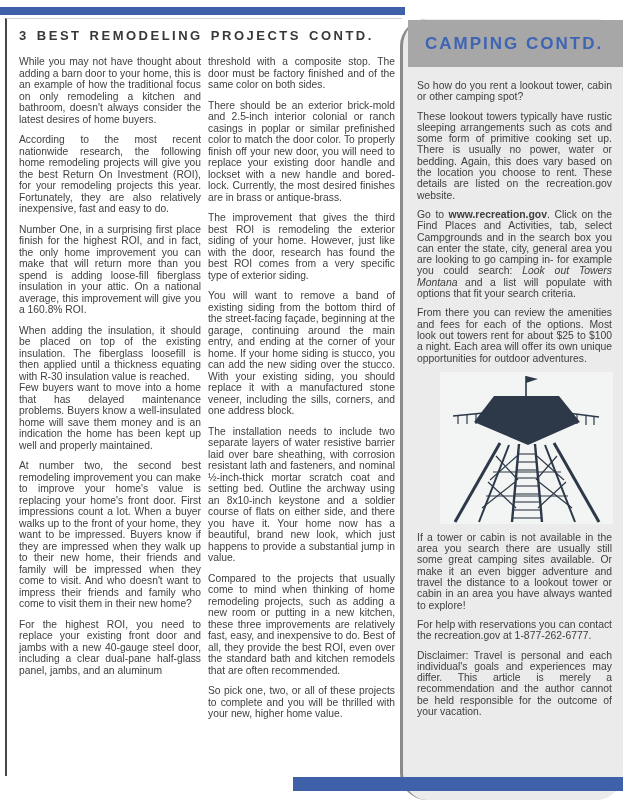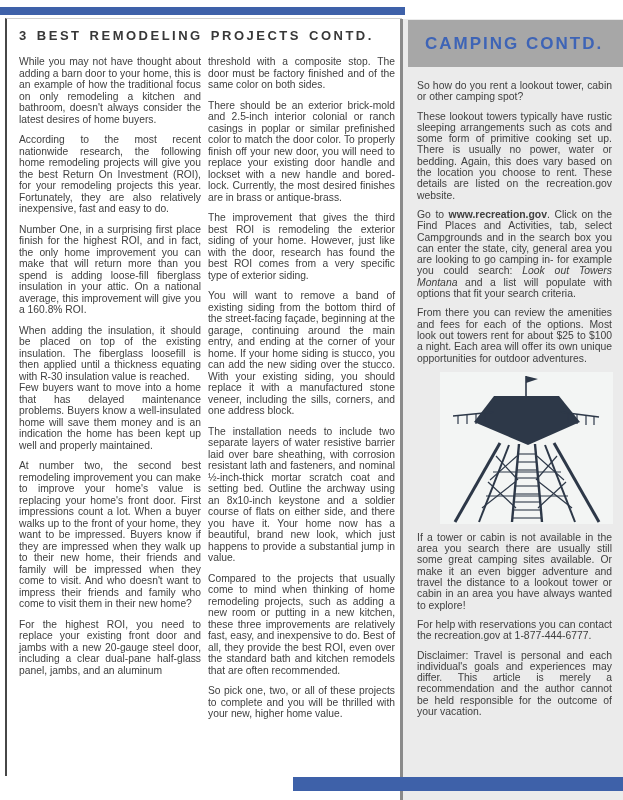--- a/index.html
+++ b/index.html
@@ -19,21 +19,21 @@
   .col-1{left:12px;width:182px;}
   .col-2{left:201px;width:187px;}
 
   .para{margin:0 0 9px;text-align:justify;white-space:pre-line;}
   .para .b{font-weight:bold;}
   .para .i{font-style:italic;}
 
   .sidebar{position:absolute;left:400px;top:19px;width:223px;height:781px;
            background:var(--sidebar_bg,#ebebeb);
            border-left:3px solid var(--sidebar_border,#8a8a8a);
-           box-sizing:border-box;}
+           box-sizing:border-box;border-radius:27px;}
   .sidebar-header{margin:1px 0 0 5px;height:47px;
                   background:var(--header_gray,#a7a7a7);
                   display:flex;align-items:center;padding-left:17px;box-sizing:border-box;}
   .sidebar-title{font-size:17px;font-weight:bold;letter-spacing:2px;
                  color:var(--title_blue,#3e64b6);white-space:nowrap;}
   .sidebar-body{padding:13px 11px 0 14px;font-size:10.4px;line-height:11.3px;}
   .sidebar-body .para{margin:0 0 8px;}
 
   .tower-figure{width:173px;height:152px;margin:2px 0 8px 23px;
                 background:var(--photo_bg,#f3f5f4);}
@@ -53,21 +53,21 @@
 
   <div class="main-box">
     <div class="main-title">3 BEST REMODELING PROJECTS CONTD.</div>
     <div class="col col-1">
         <p class="para"><span>While you may not have thought about adding a barn door to your home, this is an example of how the traditional focus on only remodeling a kitchen and bathroom, doesn't always consider the latest desires of home buyers.</span></p>
         <p class="para"><span>According to the most recent nationwide research, the following home remodeling projects will give you the best Return On Investment (ROI), for your remodeling projects this year. Fortunately, they are also relatively inexpensive, fast and easy to do.</span></p>
         <p class="para"><span>Number One, in a surprising first place finish for the highest ROI, and in fact, the only home improvement you can make that will return more than you spend is adding loose-fill fiberglass insulation in your attic. On a national average, this improvement will give you a 160.8% ROI.</span></p>
         <p class="para"><span>When adding the insulation, it should be placed on top of the existing insulation. The fiberglass loosefill is then applied until a thickness equating with R-30 insulation value is reached.
 Few buyers want to move into a home that has delayed maintenance problems. Buyers know a well-insulated home will save them money and is an indication the home has been kept up well and properly maintained.</span></p>
         <p class="para"><span>At number two, the second best remodeling improvement you can make to improve your home's value is replacing your home's front door. First impressions count a lot. When a buyer walks up to the front of your home, they want to be impressed. Buyers know if they are impressed when they walk up to their new home, their friends and family will be impressed when they come to visit. And who doesn't want to impress their friends and family who come to visit them in their new home?</span></p>
-        <p class="para"><span>For the highest ROI, you need to replace your existing front door and jambs with a new 20-gauge steel door, including a clear dual-pane half-glass panel, jambs, and an aluminum</span></p>
+        <p class="para"><span>For the highest ROI, you need to replace your existing front door and jambs with a new 40-gauge steel door, including a clear dual-pane half-glass panel, jambs, and an aluminum</span></p>
       </div>
     <div class="col col-2">
         <p class="para"><span>threshold with a composite stop. The door must be factory finished and of the same color on both sides.</span></p>
         <p class="para"><span>There should be an exterior brick-mold and 2.5-inch interior colonial or ranch casings in poplar or similar prefinished color to match the door color. To properly finish off your new door, you will need to replace your existing door handle and lockset with a new handle and bored-lock. Currently, the most desired finishes are in brass or antique-brass.</span></p>
         <p class="para"><span>The improvement that gives the third best ROI is remodeling the exterior siding of your home. However, just like with the door, research has found the best ROI comes from a very specific type of exterior siding.</span></p>
         <p class="para"><span>You will want to remove a band of existing siding from the bottom third of the street-facing façade, beginning at the garage, continuing around the main entry, and ending at the corner of your home. If your home siding is stucco, you can add the new siding over the stucco. With your existing siding, you should replace it with a manufactured stone veneer, including the sills, corners, and one address block.</span></p>
         <p class="para"><span>The installation needs to include two separate layers of water resistive barrier laid over bare sheathing, with corrosion resistant lath and fasteners, and nominal ½-inch-thick mortar scratch coat and setting bed. Outline the archway using an 8x10-inch keystone and a soldier course of flats on either side, and there you have it. Your home now has a beautiful, brand new look, which just happens to provide a substantial jump in value.</span></p>
         <p class="para"><span>Compared to the projects that usually come to mind when thinking of home remodeling projects, such as adding a new room or putting in a new kitchen, these three improvements are relatively fast, easy, and inexpensive to do. Best of all, they provide the best ROI, even over the standard bath and kitchen remodels that are often recommended.</span></p>
         <p class="para"><span>So pick one, two, or all of these projects to complete and you will be thrilled with your new, higher home value.</span></p>
       </div>
@@ -132,21 +132,21 @@
           <line class="tw-s" x1="126" y1="110" x2="98" y2="136" stroke-width="1.2"></line>
           <line class="tw-s" x1="99" y1="110" x2="132" y2="136" stroke-width="1.2"></line>
 
           <line class="tw-s" x1="53" y1="100" x2="121" y2="100" stroke-width="1"></line>
           <line class="tw-s" x1="46" y1="124" x2="128" y2="124" stroke-width="1"></line>
         </svg>
       </div>
 
       <div>
           <p class="para"><span>If a tower or cabin is not available in the area you search there are usually still some great camping sites available. Or make it an even bigger adventure and travel the distance to a lookout tower or cabin in an area you have always wanted to explore!</span></p>
-          <p class="para"><span>For help with reservations you can contact the recreation.gov at 1-877-444-6777.</span></p>
+          <p class="para"><span>For help with reservations you can contact the recreation.gov at 1-877-262-6777.</span></p>
           <p class="para"><span>Disclaimer: Travel is personal and each individual's goals and experiences may differ. This article is merely a recommendation and the author cannot be held responsible for the outcome of your vacation.</span></p>
         </div>
     </div>
   </div>
 
   <div class="bottom-bar"></div>
 
 </div>
 
 </body></html>

